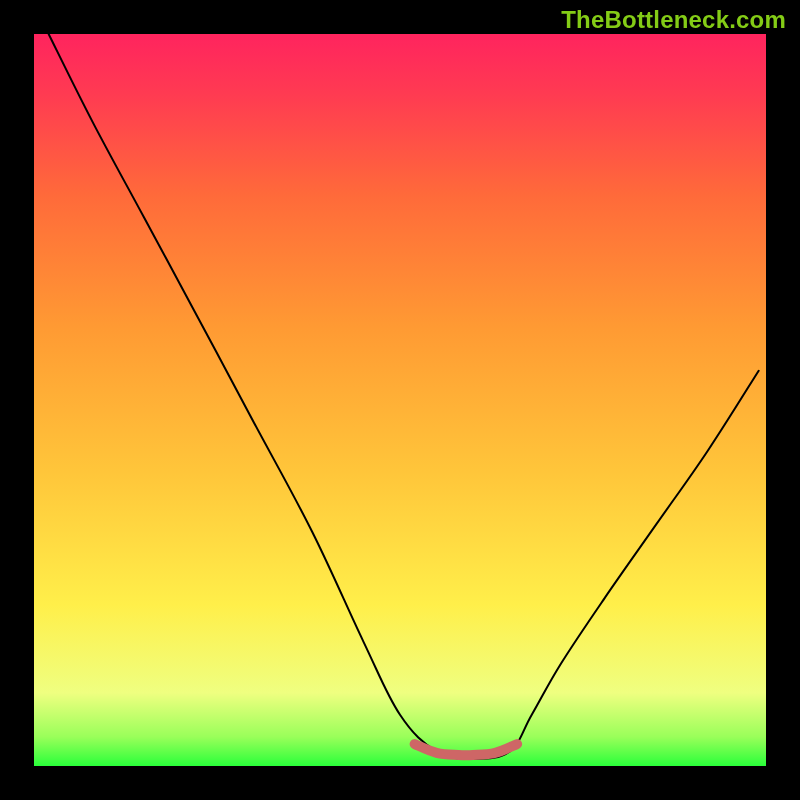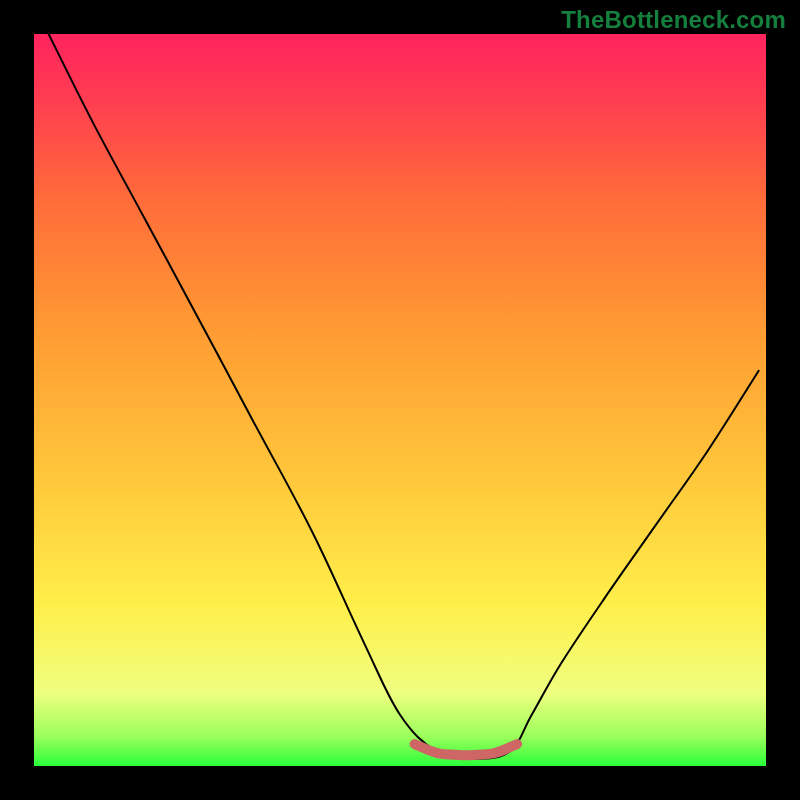--- a/index.html
+++ b/index.html
@@ -16,21 +16,21 @@
     height: 800px;
     background: #000;
   }
   .watermark {
     position: absolute;
     top: 6px;
     right: 14px;
     font-family: Arial, Helvetica, sans-serif;
     font-size: 24px;
     font-weight: 600;
-    color: #15803d;
+    color: #84cc16;
     letter-spacing: 0.2px;
   }
   svg.chart {
     position: absolute;
     left: 34px;
     top: 34px;
     width: 732px;
     height: 732px;
   }
   .curve-main {

